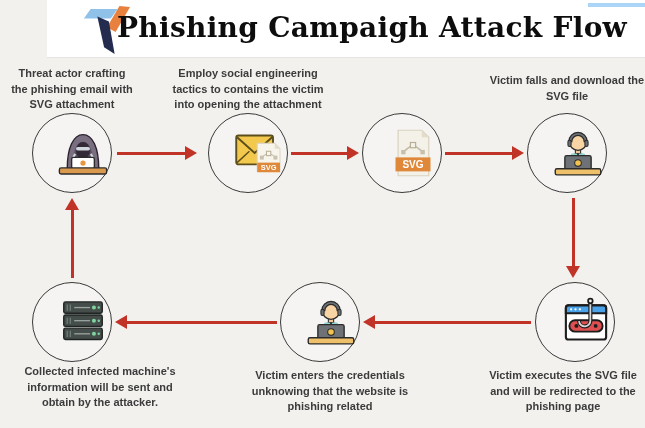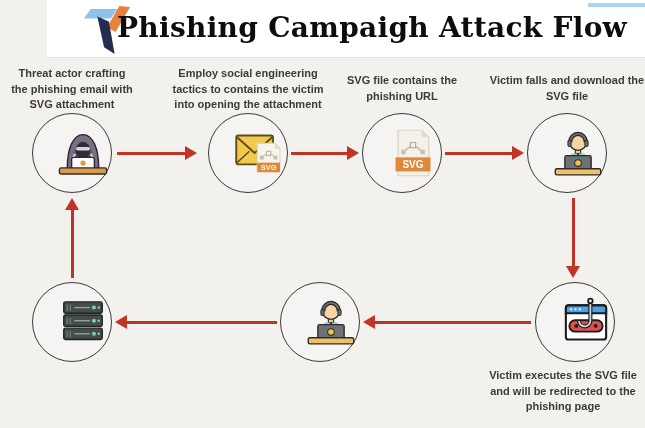--- a/index.html
+++ b/index.html
@@ -52,27 +52,31 @@
     <div class="title">Phishing Campaigh Attack Flow</div>
   </div>
   <div class="top-strip"></div>
 
   <div class="step-label" style="top:66px;left:-8px;width:160px;">Threat actor crafting
 the phishing email with
 SVG attachment</div>
   <div class="step-label" style="top:66px;left:158px;width:180px;">Employ social engineering
 tactics to contains the victim
 into opening the attachment</div>
-  <div class="step-label" style="top:73px;left:322px;width:160px;">SVG file contains the
-phishing URL</div>
   <div class="step-label" style="top:73px;left:477px;width:180px;">Victim falls and download the
 SVG file</div>
   <div class="step-label" style="top:368px;left:473px;width:180px;">Victim executes the SVG file
 and will be redirected to the
 phishing page</div>
+  <div class="step-label" style="top:368px;left:240px;width:180px;">Victim enters the credentials
+unknowing that the website is
+phishing related</div>
+  <div class="step-label" style="top:364px;left:10px;width:180px;">Collected infected machine's
+information will be sent and
+obtain by the attacker.</div>
 
   <div class="node" style="left:32px;top:113px;">
     <svg viewBox="0 0 64 64">
       <path d="M14 50 C14 26 21 11 32 11 C43 11 50 26 50 50 Z" fill="#7a6f80" stroke="#2b2230" stroke-width="1.6"></path>
       <path d="M20 50 C20 31 24 19 32 19 C40 19 44 31 44 50 Z" fill="#5a5061"></path>
       <ellipse cx="32" cy="29" rx="8" ry="9.5" fill="#332a38"></ellipse>
       <rect x="24" y="25" width="16" height="4" rx="2" fill="#cfd6dd"></rect>
       <path d="M23 33 q-3.5 6 -2.5 13" stroke="#cfd6dd" stroke-width="2.4" fill="none"></path>
       <path d="M41 33 q3.5 6 2.5 13" stroke="#cfd6dd" stroke-width="2.4" fill="none"></path>
       <rect x="19" y="37" width="26" height="13" rx="2" fill="#ffffff" stroke="#2b2b2b" stroke-width="1.6"></rect>

